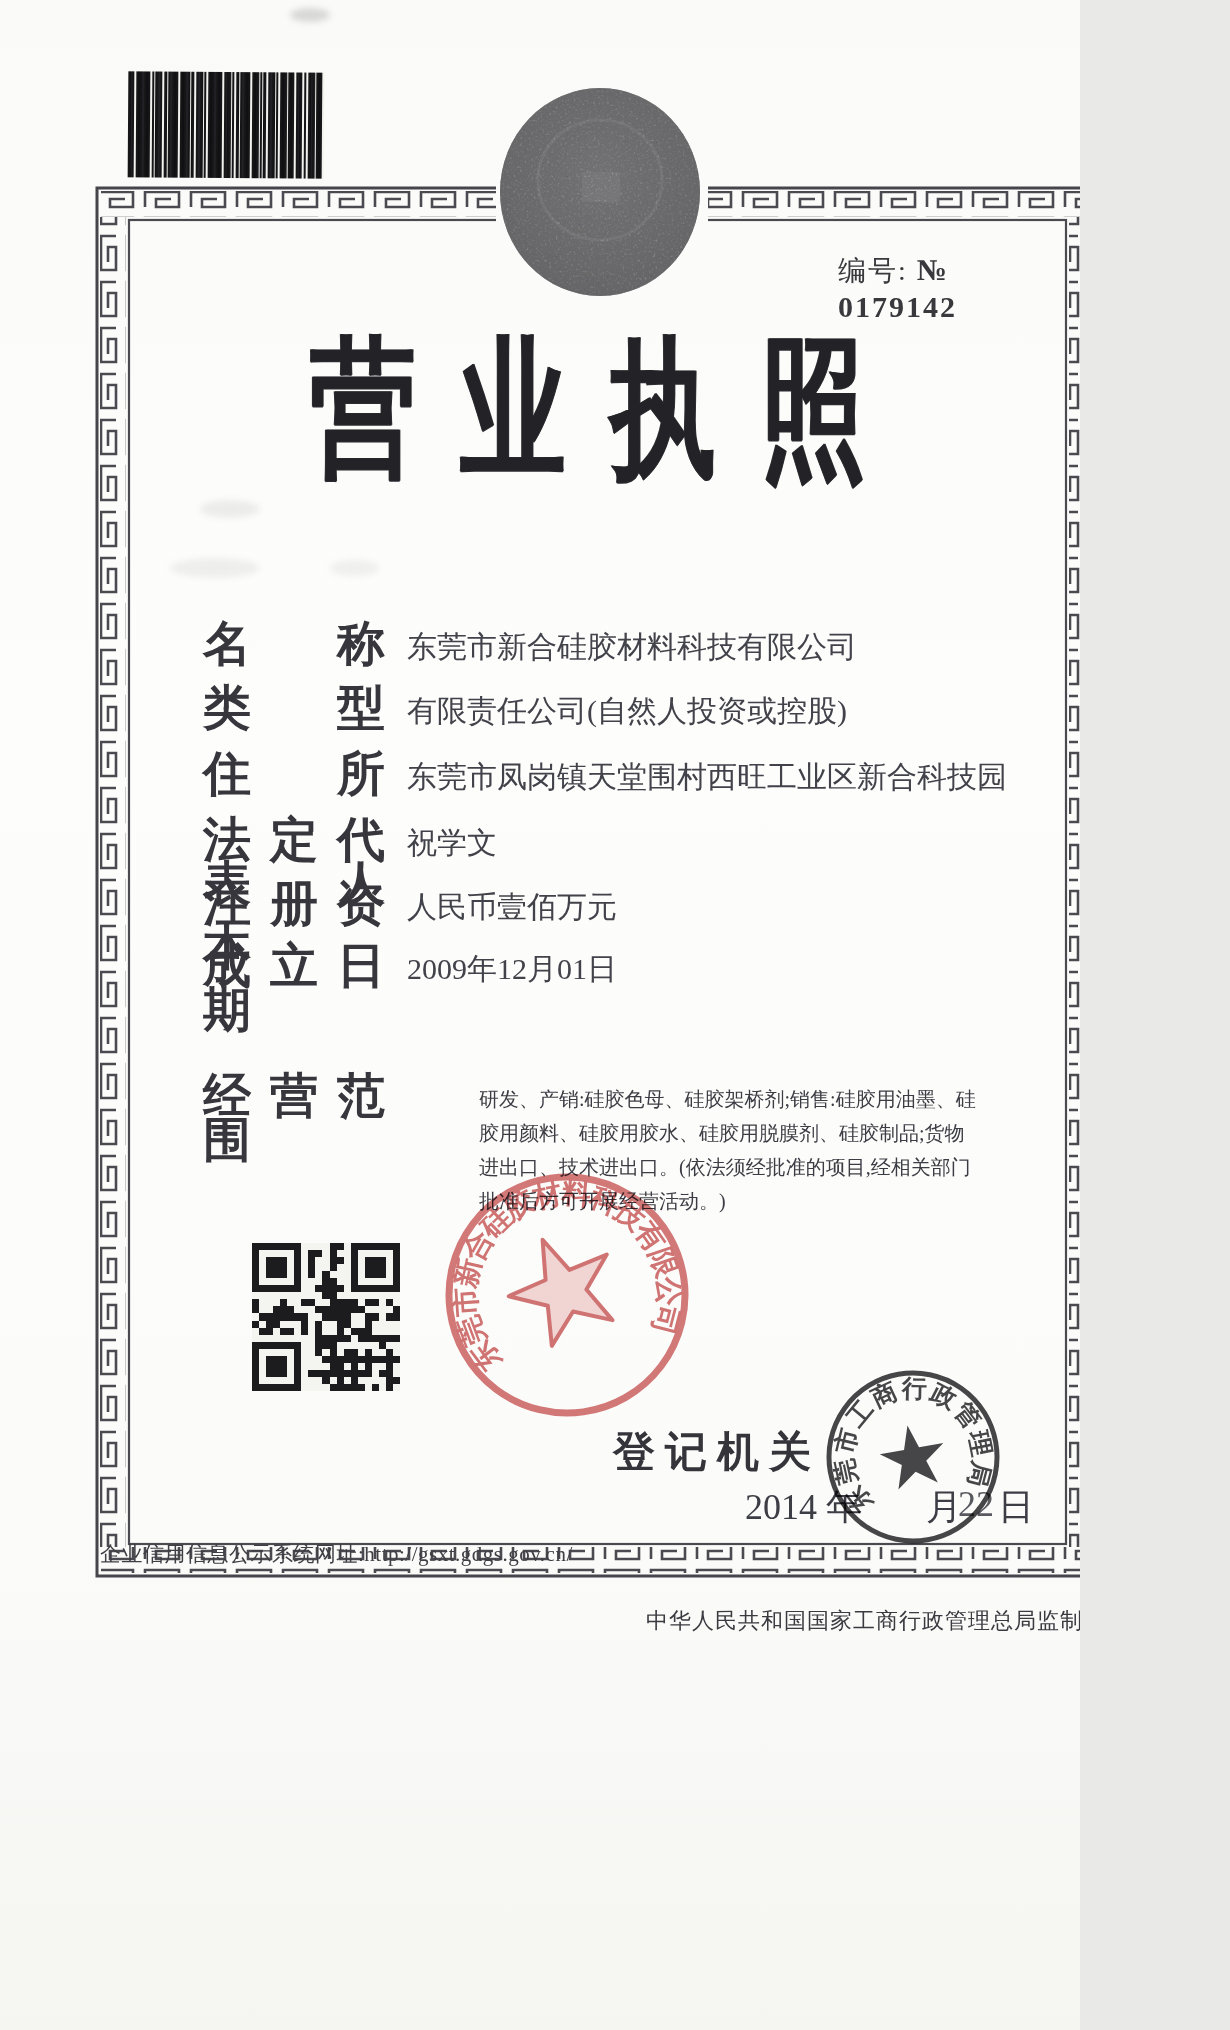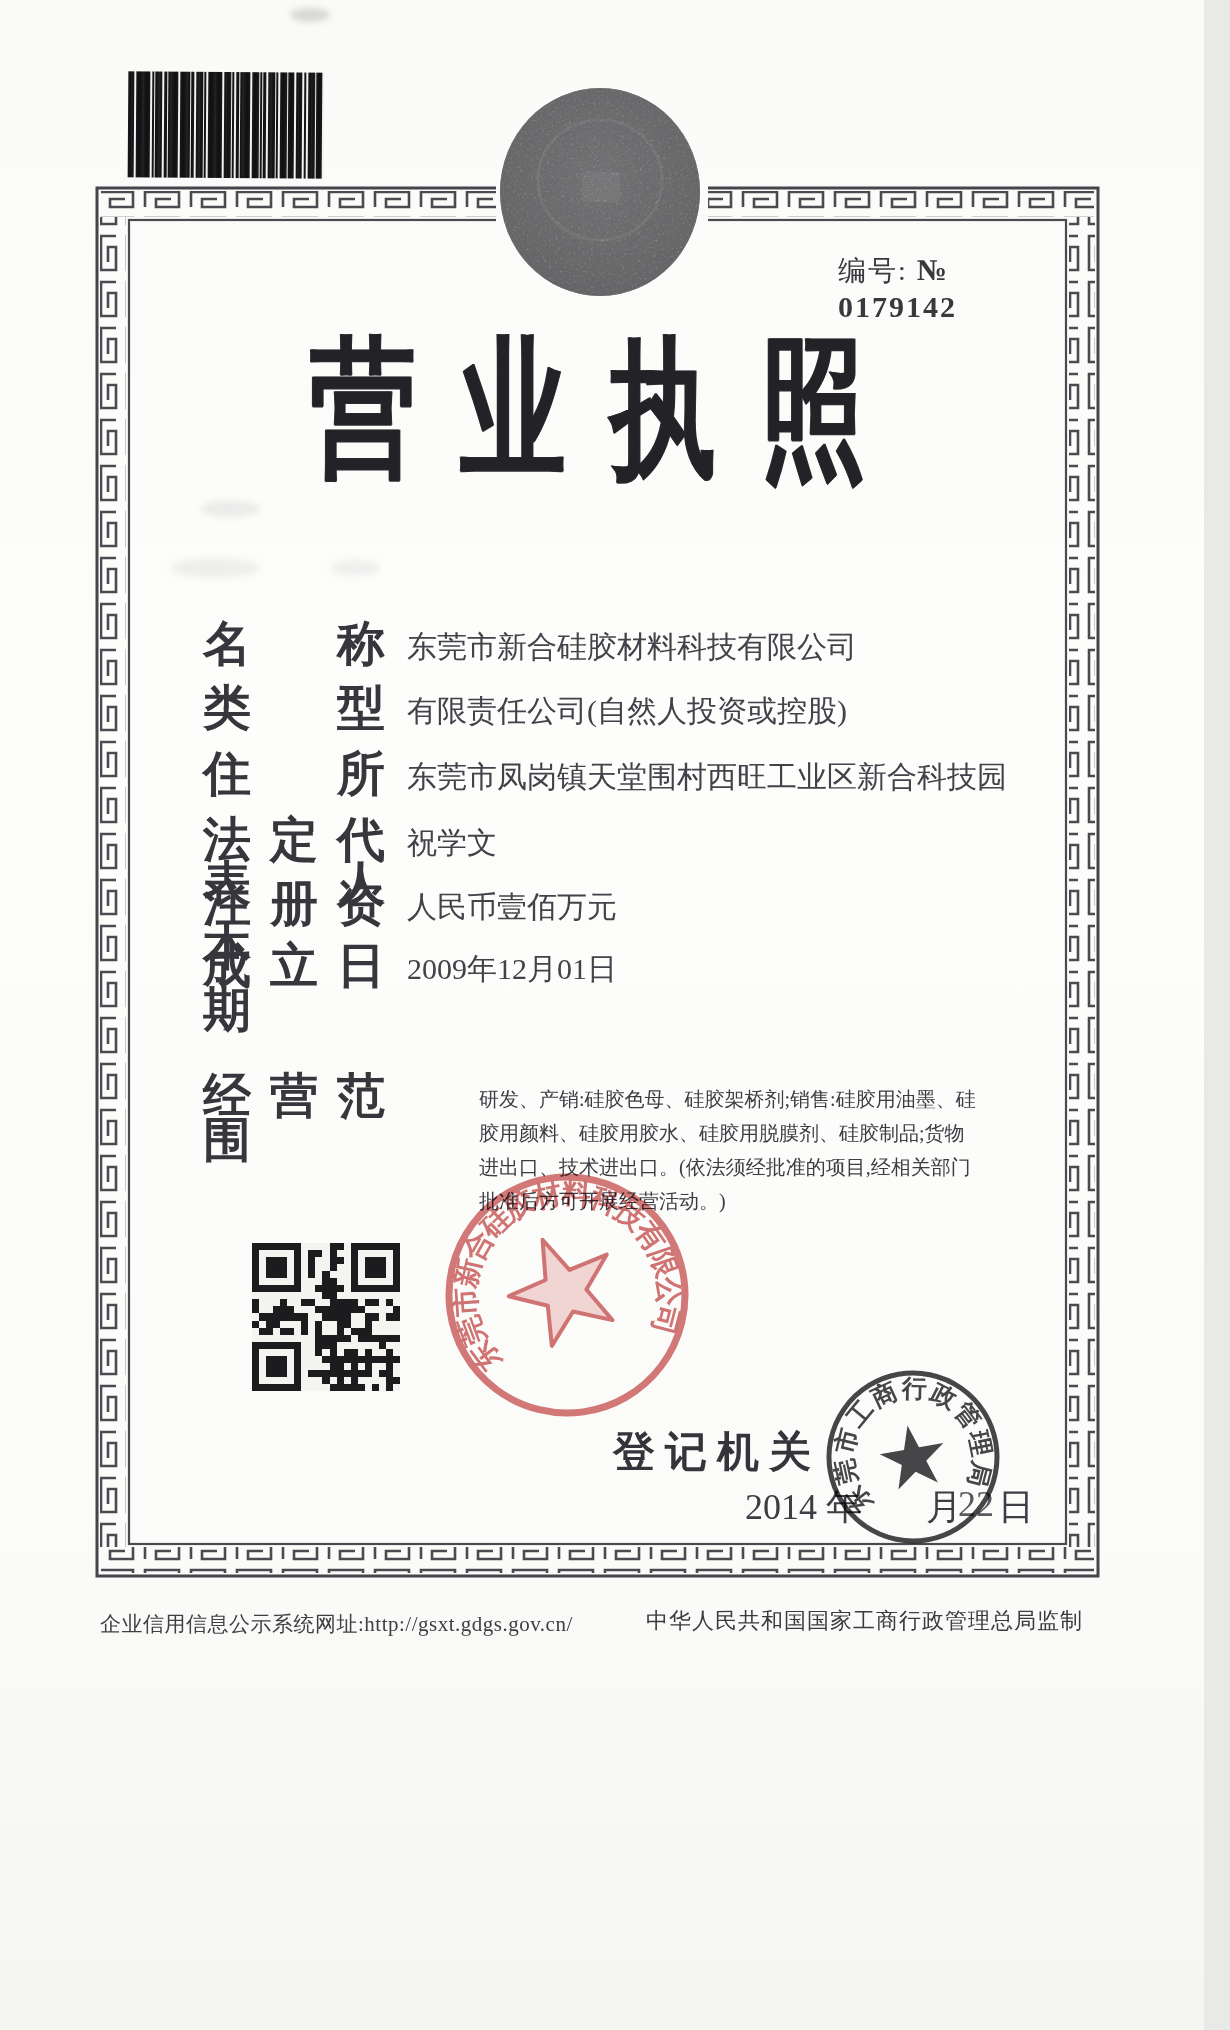--- a/index.html
+++ b/index.html
@@ -1,17 +1,17 @@
 <!DOCTYPE html>
 <html><head>
 <meta charset="utf-8">
 <style>
   html,body{margin:0;padding:0;background:#e9e9e7;}
   .paper{
-    position:relative;width:1204px;height:2030px;overflow:hidden;
+    position:relative;width:1080px;height:2030px;overflow:hidden;
     background:linear-gradient(180deg,#fafaf8 0%,#fdfdfc 35%,#fbfbf9 75%,#f5f5f2 100%);
     font-family:"Liberation Serif","DejaVu Serif",serif;color:#3a3a40;
   }
   .abs{position:absolute;}
   
   .barcode{
     left:128px;top:72px;width:196px;height:106px;
     background-color:#ededea;
     background-image:
       repeating-linear-gradient(90deg,#1b1b1d 0 2px,transparent 2px 4px),
@@ -42,21 +42,21 @@
     text-align:justify;text-align-last:justify;line-height:44px;
   }
   .fvalue{margin-left:22px;padding-top:6px;font-size:30px;color:#42424a;line-height:38px;}
   .fvalue.scope{margin-left:94px;width:500px;font-size:20px;line-height:34px;padding-top:8px;color:#3c3c44;}
   
   .qr{left:252px;top:1243px;width:148px;height:148px;}
   
   .regorg{left:613px;top:1424px;font-size:42px;font-weight:600;letter-spacing:10px;color:#34343a;white-space:nowrap;}
   .dateline{top:1483px;font-size:36px;color:#3d3d46;white-space:nowrap;}
   
-  .footer-left{left:100px;top:1610px;font-size:21px;color:#3e3e44;letter-spacing:.5px;}
+  .footer-left{left:100px;top:1540px;font-size:21px;color:#3e3e44;letter-spacing:.5px;}
   .footer-right{left:0;top:1606px;width:1083px;text-align:right;font-size:22px;color:#3a3a40;letter-spacing:1px;}
   
   .company-seal{left:437px;top:1165px;width:260px;height:260px;transform:rotate(-8deg);opacity:.82;mix-blend-mode:multiply;}
   .registry-stamp{left:823px;top:1367px;width:180px;height:180px;transform:rotate(-10deg);opacity:.88;mix-blend-mode:multiply;}
   .smudge{border-radius:50%;filter:blur(3px);}
 </style>
 </head>
 <body>
 
 <div class="paper">

